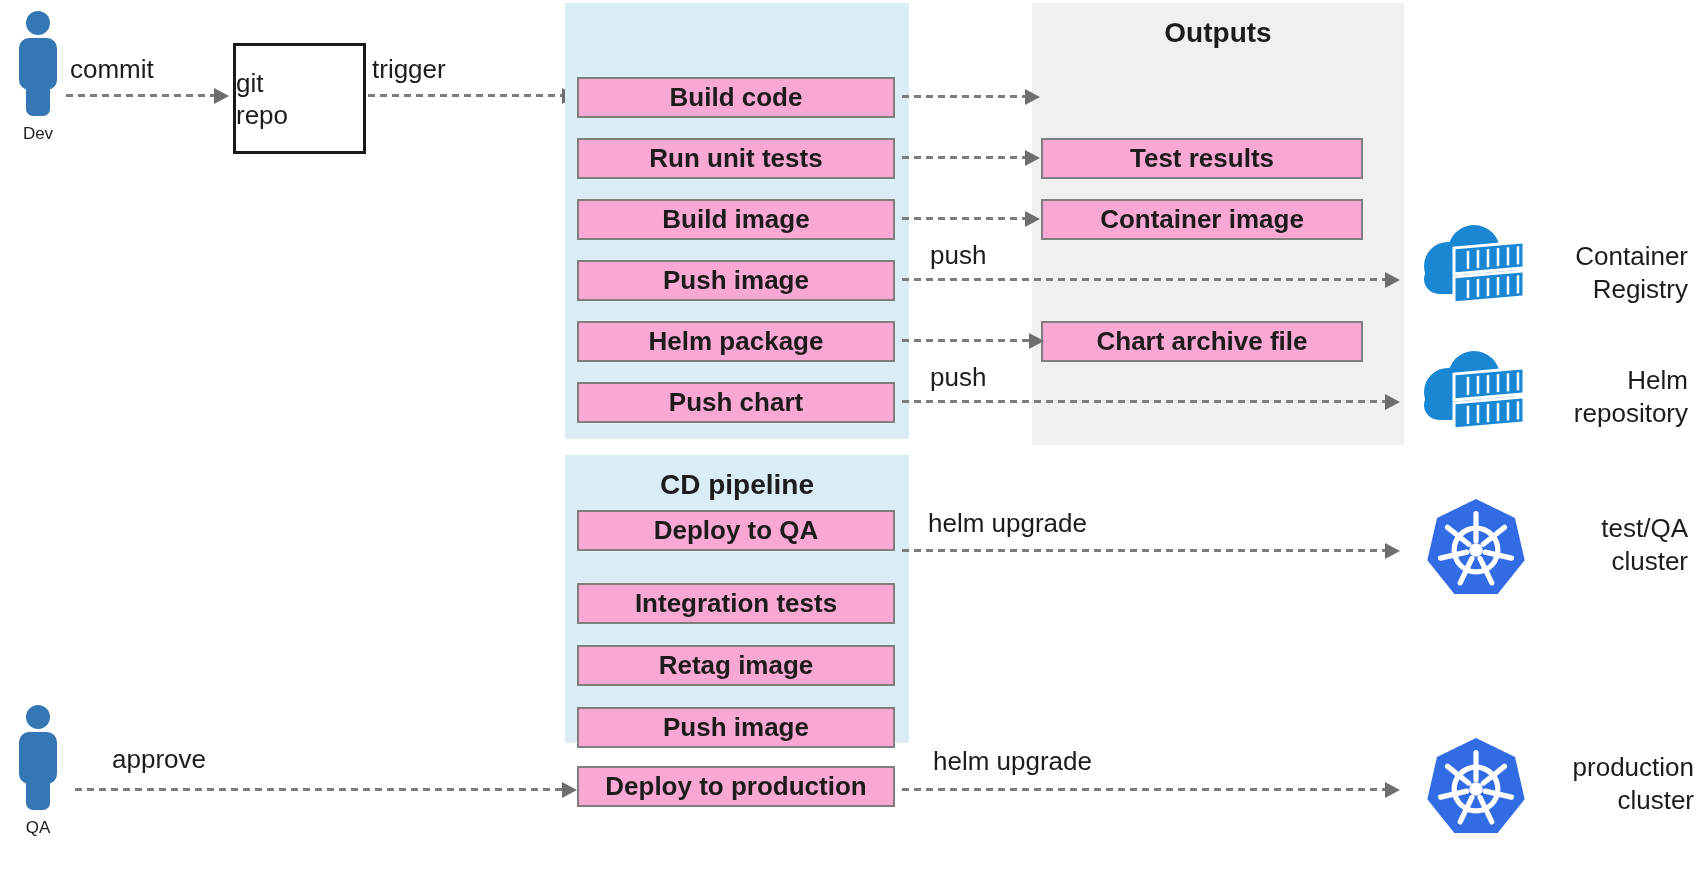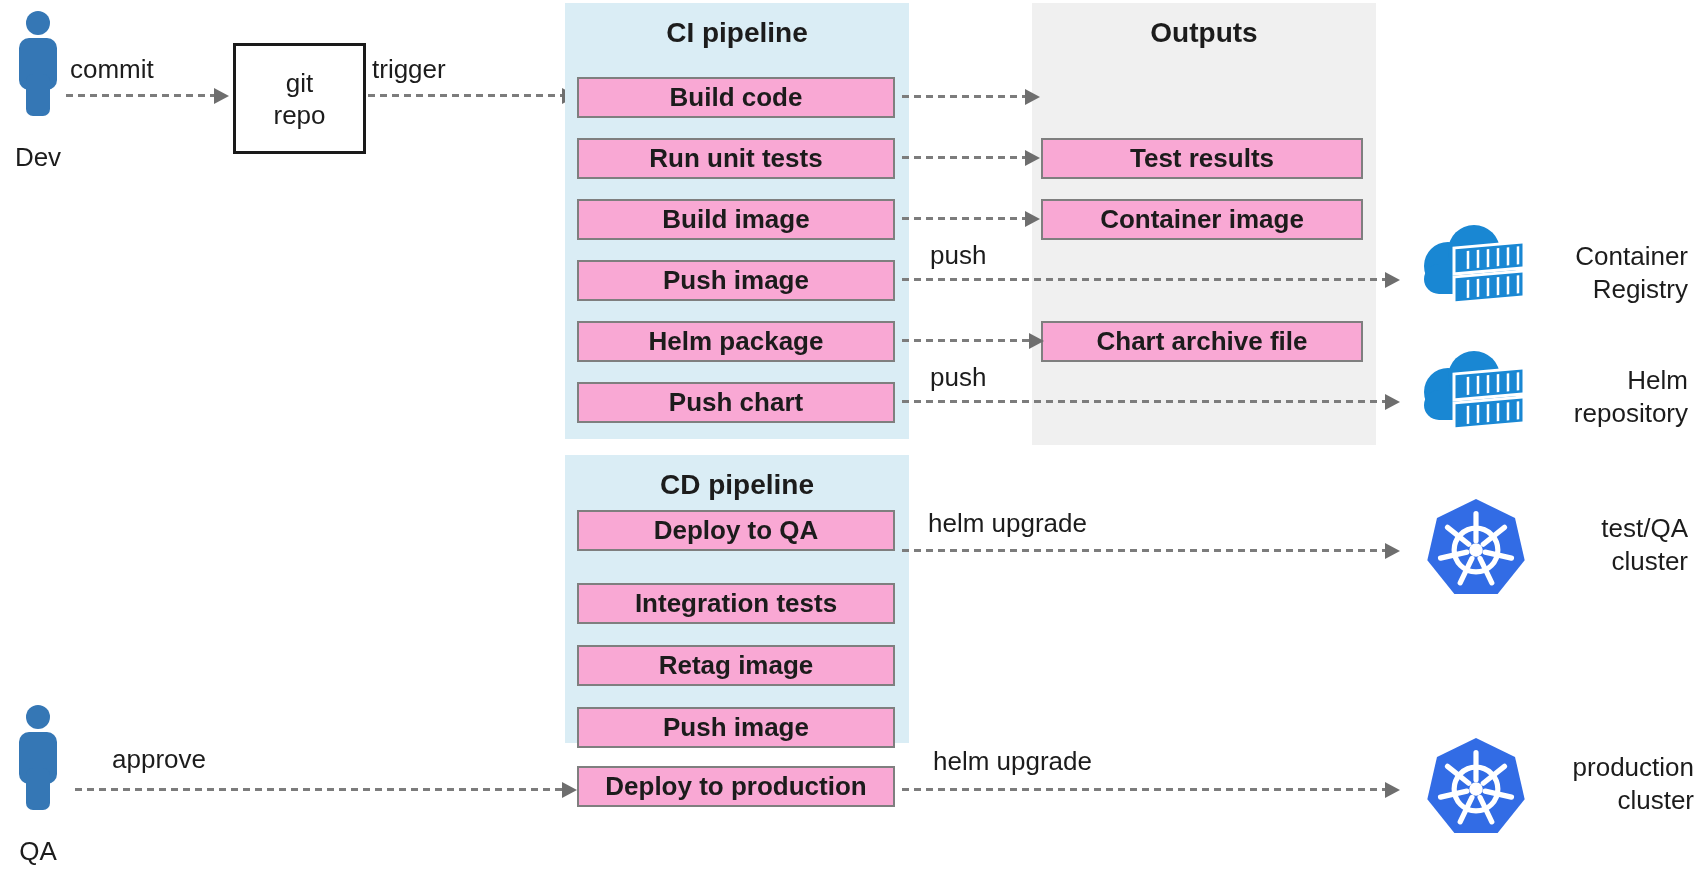--- a/index.html
+++ b/index.html
@@ -11,45 +11,45 @@
     --arrow-gray:#7c7c7c;
     --box-border:#7f7f7f;
     --text:#1c1c1c;
   }
   html,body{margin:0;padding:0;background:#fff;}
   .canvas{position:relative;width:1708px;height:876px;background:#fff;
           font-family:"Liberation Sans",sans-serif;color:var(--text);overflow:hidden;}
 
   .panel{position:absolute;}
   .panel.blue{background:var(--panel-blue);}
-  .panel.gray{background:var(--panel-gray);}
+  .panel.gray{background:var(--panel-gray);padding-left:28px;}
   .panel-title{position:absolute;left:0;right:0;top:14px;text-align:center;
                font-size:28px;font-weight:700;}
   .panel-title.semibold{font-weight:600;}
 
   .box{position:absolute;background:#f9a8d4;border:2px solid var(--box-border);
        display:flex;align-items:center;justify-content:center;font-size:26px;font-weight:bold;}
   .ci-box{left:12px;width:314px;height:37px;}
   .out-box{left:9px;width:318px;height:37px;}
 
   .gitbox{position:absolute;left:233px;top:43px;width:127px;height:105px;
           border:3px solid #1a1a1a;background:#fff;display:flex;flex-direction:column;
-          align-items:center;justify-content:center;font-size:26px;line-height:32px;}
+          align-items:flex-start;justify-content:center;font-size:26px;line-height:32px;}
 
   .arrow{position:absolute;height:16px;}
   .arrow .dash{position:absolute;left:0;right:13px;top:6px;height:3px;
        background:repeating-linear-gradient(90deg,var(--arrow-gray) 0 7px,transparent 7px 12px);}
   .arrow .head{position:absolute;right:0;top:0;width:0;height:0;
        border-top:8px solid transparent;border-bottom:8px solid transparent;
        border-left:15px solid #6e6e6e;}
 
   .edge-label{position:absolute;font-size:26px;white-space:nowrap;}
   .centered{}
   .side-label{position:absolute;font-size:26px;line-height:33px;text-align:right;white-space:nowrap;}
-  .actor-label{position:absolute;font-size:26px;width:52px;text-align:center;margin-top:18px;}
+  .actor-label{position:absolute;font-size:17px;width:52px;text-align:center;}
   .icon{position:absolute;}
 </style>
 </head>
 <body>
 
 <div class="canvas">
 
   <svg class="icon" style="left:16px;top:10px" width="44" height="112" viewBox="0 0 44 112">
     <circle cx="22" cy="13" r="12" fill="var(--person-blue)"></circle>
     <rect x="3" y="28" width="38" height="52" rx="10" fill="var(--person-blue)"></rect>
@@ -68,21 +68,20 @@
     <span>repo</span>
   </div>
 
   <div class="edge-label centered" style="left:372px;top:54px;width:126px">trigger</div>
   <div class="arrow" style="left:368px;top:88px;width:209px">
     <div class="dash"></div>
     <div class="head"></div>
   </div>
 
   <div class="panel blue" style="left:565px;top:3px;width:344px;height:436px">
-    <div class="panel-title">CI pipeline</div>
     <div class="box ci-box" style="top:74px">Build code</div>
     <div class="box ci-box" style="top:135px">Run unit tests</div>
     <div class="box ci-box" style="top:196px">Build image</div>
     <div class="box ci-box" style="top:257px">Push image</div>
     <div class="box ci-box" style="top:318px">Helm package</div>
     <div class="box ci-box" style="top:379px">Push chart</div>
   </div>
 
   <div class="panel gray" style="left:1032px;top:3px;width:344px;height:442px">
     <div class="panel-title semibold">Outputs</div>

